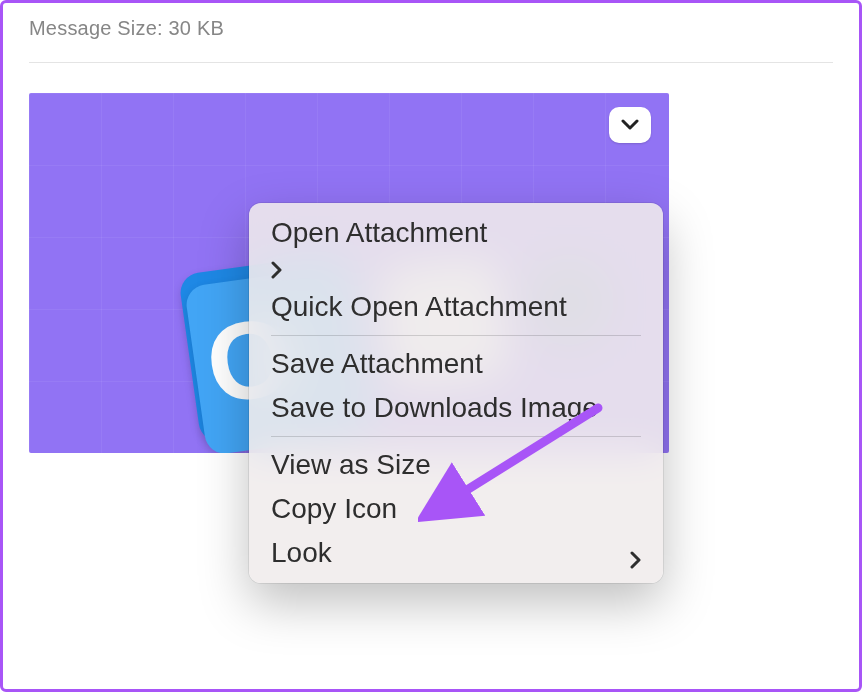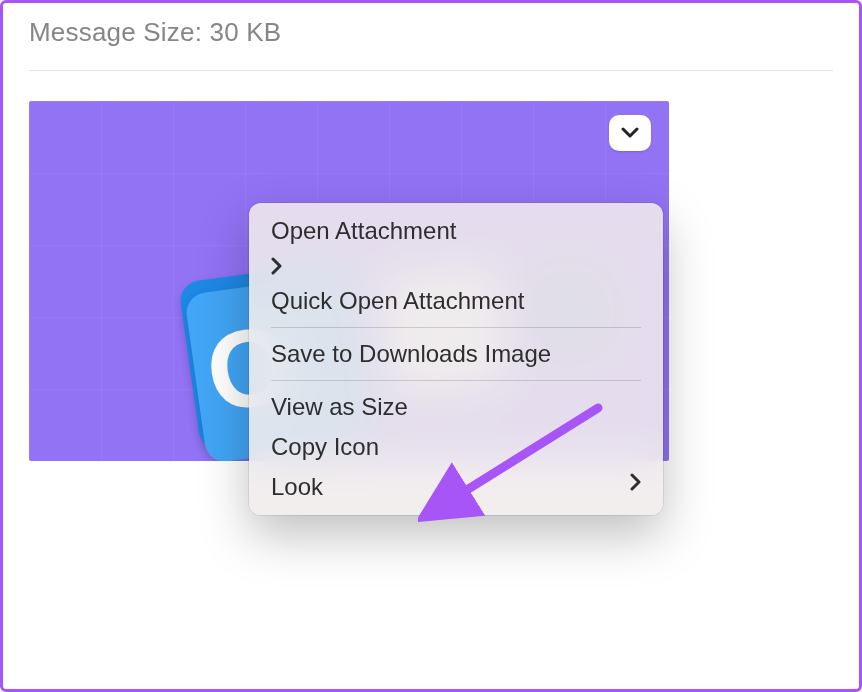--- a/index.html
+++ b/index.html
@@ -12,21 +12,21 @@
       width: 862px;
       height: 692px;
       background: #fff;
       border: 3px solid #a855f7;
       border-radius: 6px;
       position: relative;
       padding: 14px 26px;
     }
     .message-size {
       color: #868686;
-      font-size: 26px;
+      font-size: 20px;
       font-weight: 400;
       letter-spacing: 0.2px;
       padding-bottom: 22px;
       border-bottom: 1px solid #e4e4e4;
     }
     .attachment-wrap {
       margin-top: 30px;
       position: relative;
     }
     .attachment-image {
@@ -122,24 +122,24 @@
       top: 200px;
       width: 414px;
       background: rgba(240, 236, 236, 0.88);
       backdrop-filter: blur(20px);
       border-radius: 12px;
       box-shadow: 0 0 0 1px rgba(0,0,0,0.08), 0 20px 50px rgba(0,0,0,0.25);
       padding: 8px 0;
     }
     .menu-item {
       display: flex;
-      align-items: flex-start;
+      align-items: flex-end;
       justify-content: space-between;
       padding: 6px 22px;
-      font-size: 24px;
+      font-size: 28px;
       color: #2e2e2e;
       cursor: default;
     }
     .menu-separator {
       height: 1px;
       background: rgba(0,0,0,0.15);
       margin: 6px 22px;
     }
     .chevron {
       display: inline-block;
@@ -189,20 +189,23 @@
       <svg width="11" height="18" viewBox="0 0 11 18">
           <path d="M2 2 L9 9 L2 16" stroke="#2e2e2e" stroke-width="3" fill="none" stroke-linecap="round" stroke-linejoin="round"></path>
         </svg>
     </span>
   </div>
   <div class="menu-item">
     <span>Quick Open Attachment</span>
   </div>
   <div class="menu-separator"></div>
   <div class="menu-item">
+    <span>Save Attachment</span>
+  </div>
+  <div class="menu-item">
     <span>Save to Downloads Image</span>
   </div>
   <div class="menu-separator"></div>
   <div class="menu-item">
     <span>View as Size</span>
   </div>
   <div class="menu-item">
     <span>Copy Icon</span>
   </div>
   <div class="menu-item">

